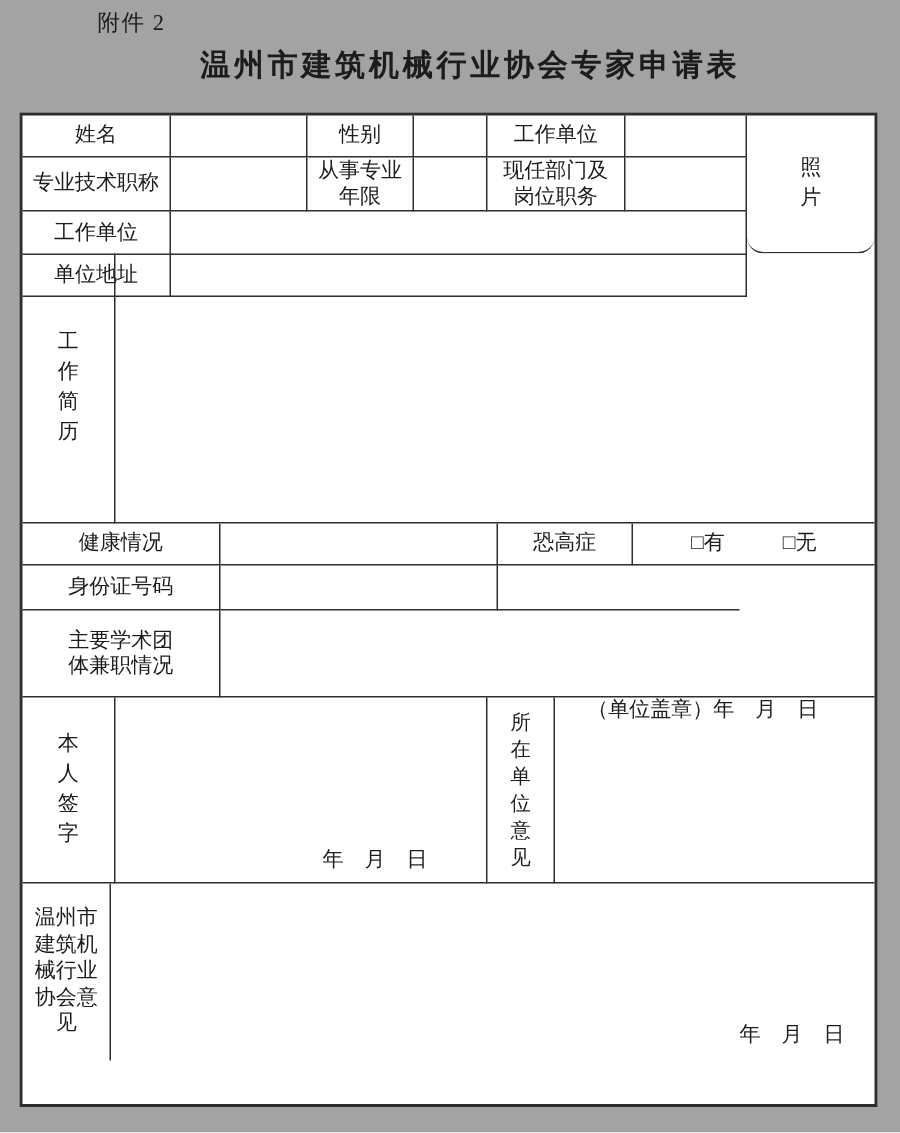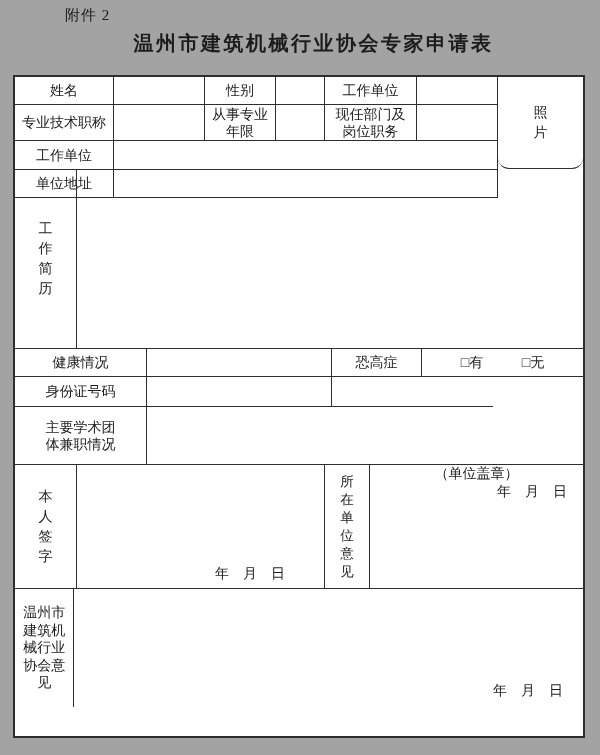--- a/index.html
+++ b/index.html
@@ -39,21 +39,21 @@
   .w92 { width:92px; } .w99 { width:99px; } .w132 { width:132px; } .w161 { width:161px; }
   .w185 { width:185px; } .w213 { width:213px; } .w248 { width:248px; } .w384 { width:384px; }
   .w436 { width:436px; } .w506 { width:506px; }
   .vlab { line-height:20px; }
   .vlab6 { line-height:18px; font-size:13.5px; }
   .assoc-lab { line-height:17.5px; }
   .photo span { line-height:20px; }
   .checkbox-cell { justify-content:space-evenly; white-space:normal; }
   .date-cell { align-items:flex-end; justify-content:flex-end;
                padding:0 39px 6px 0; white-space:pre; }
-  .unit-cell { flex-direction:column; justify-content:flex-start; align-items:stretch;
+  .unit-cell { flex-direction:row; justify-content:center; align-items:stretch;
                padding-bottom:5px; }
   .unit-cell .seal-line { text-align:center; line-height:18px; }
   .unit-cell .date-line { text-align:right; padding-right:16px; line-height:18px; white-space:pre; }
   .assoc-cell { align-items:flex-end; justify-content:flex-end;
                 padding:0 20px 8px 0; white-space:pre; }
 </style>
 </head>
 <body>
 
 <div class="page">

